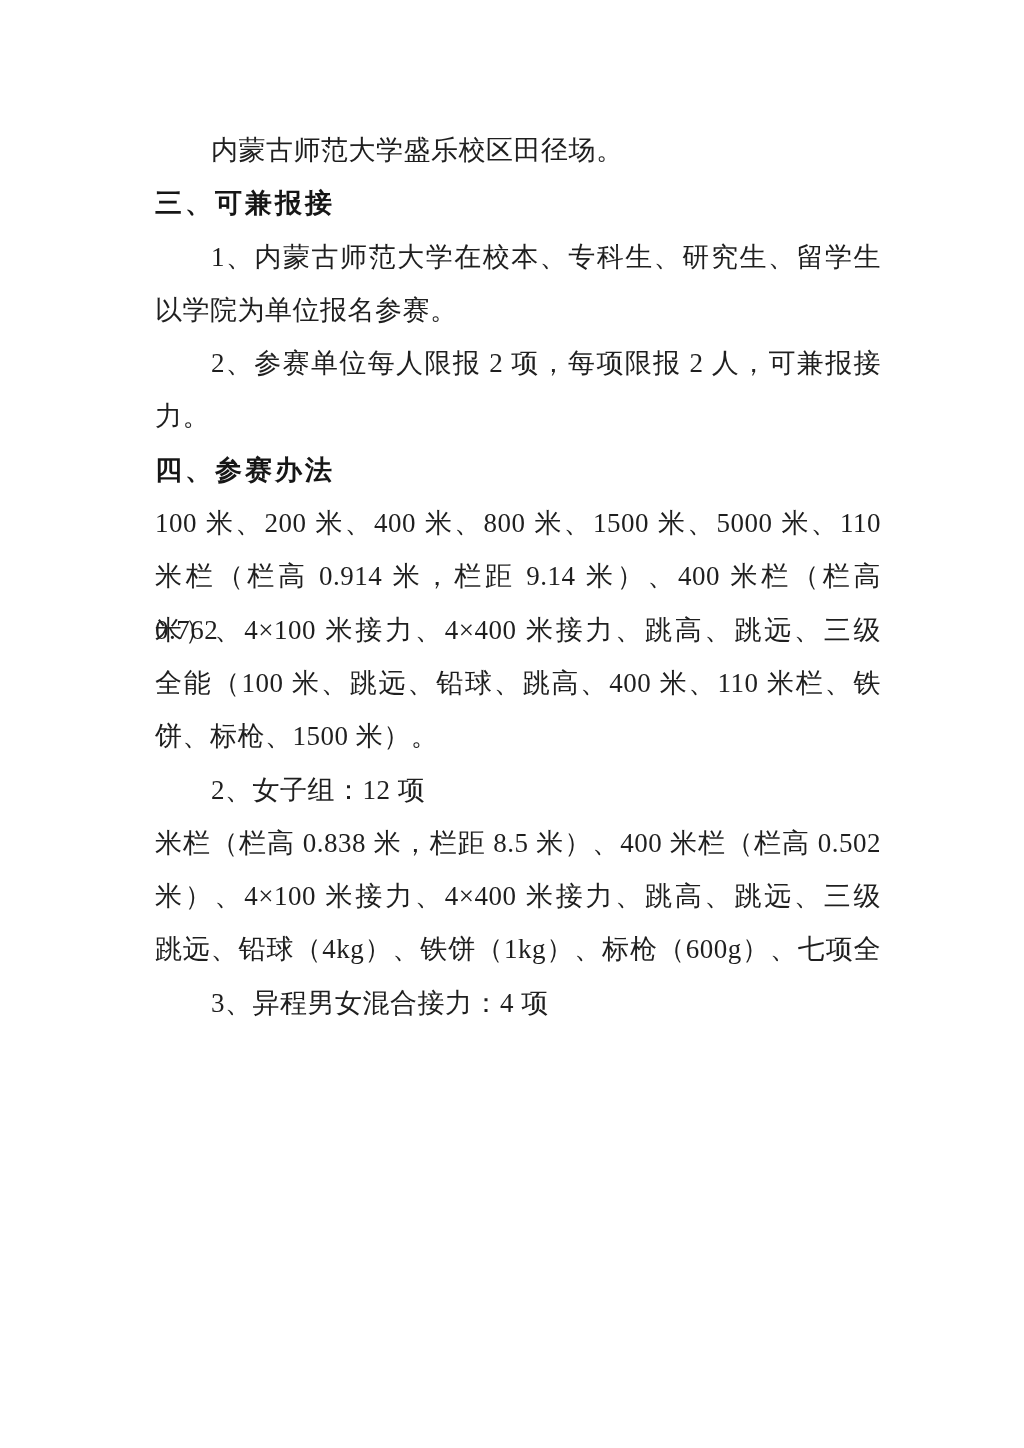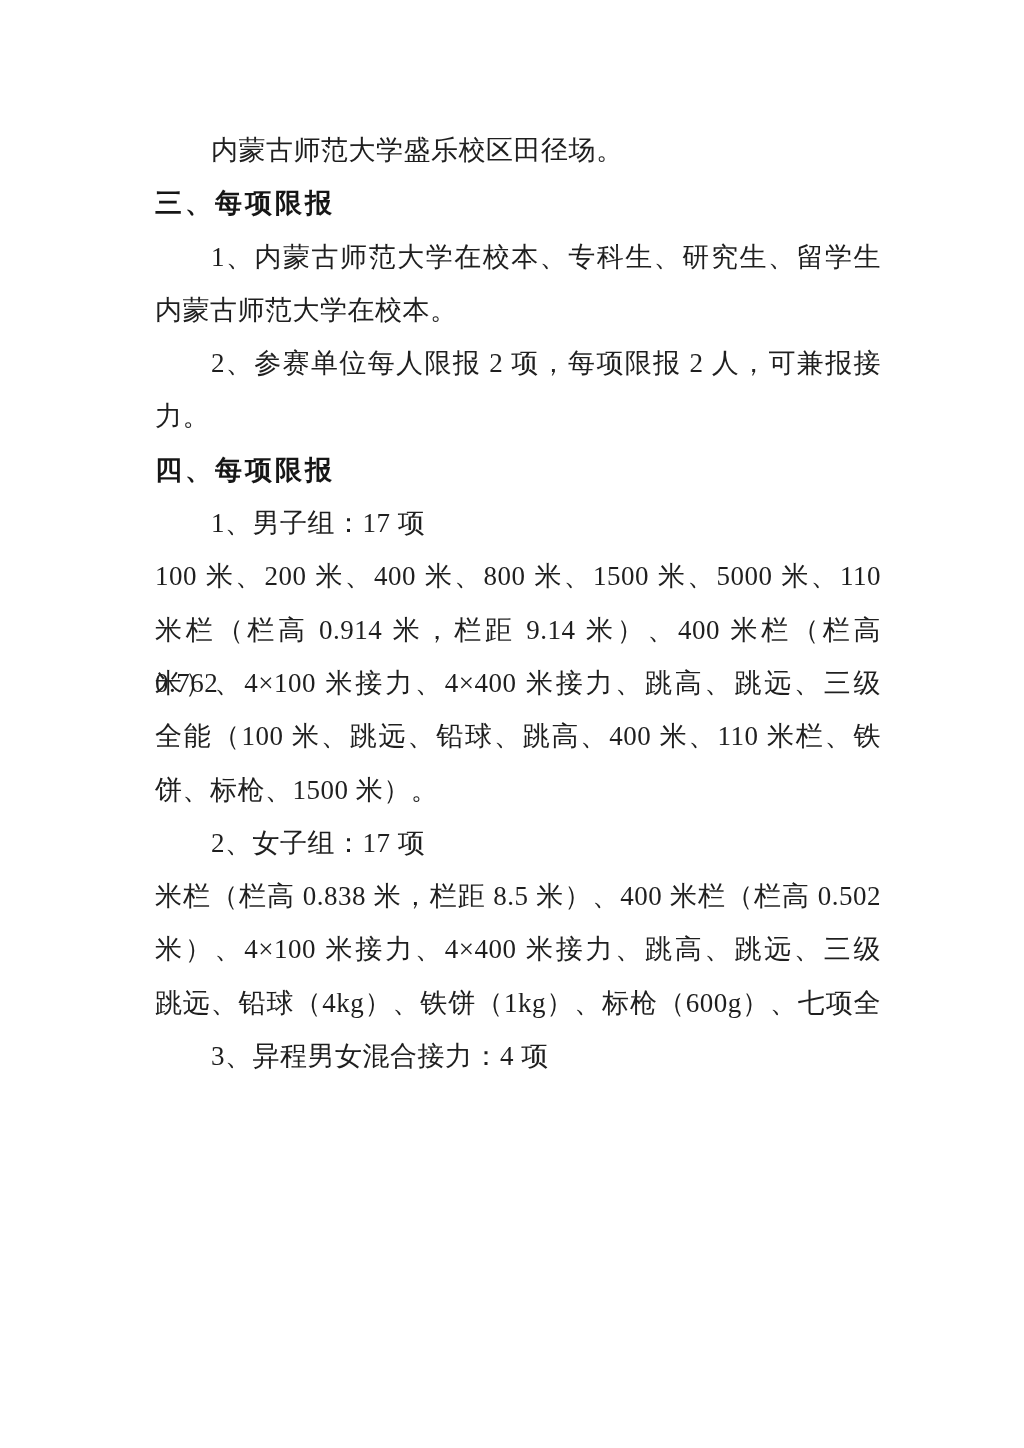--- a/index.html
+++ b/index.html
@@ -43,31 +43,30 @@
     letter-spacing: 3px;
     color: #161616;
   }
 </style>
 </head>
 <body>
 
 <div class="page">
   <div class="doc" id="doc-lines">
       <div class="line indent">内蒙古师范大学盛乐校区田径场。</div>
-      <div class="line heading">三、每项限报</div>
+      <div class="line heading">三、可兼报接</div>
       <div class="line justify indent">1、内蒙古师范大学在校本、专科生、研究生、留学生</div>
-      <div class="line">内蒙古师范大学在校本。</div>
+      <div class="line">以学院为单位报名参赛。</div>
       <div class="line justify indent">2、参赛单位每人限报 2 项，每项限报 2 人，可兼报接</div>
       <div class="line">力。</div>
-      <div class="line heading">四、每项限报</div>
-      <div class="line indent">1、男子组：17 项</div>
+      <div class="line heading">四、参赛办法</div>
       <div class="line justify">100 米、200 米、400 米、800 米、1500 米、5000 米、110</div>
       <div class="line justify">米栏（栏高 0.914 米，栏距 9.14 米）、400 米栏（栏高 0.762</div>
       <div class="line justify">米）、4×100 米接力、4×400 米接力、跳高、跳远、三级</div>
       <div class="line justify">全能（100 米、跳远、铅球、跳高、400 米、110 米栏、铁</div>
       <div class="line">饼、标枪、1500 米）。</div>
-      <div class="line indent">2、女子组：17 项</div>
+      <div class="line indent">2、女子组：12 项</div>
       <div class="line justify">米栏（栏高 0.838 米，栏距 8.5 米）、400 米栏（栏高 0.502</div>
       <div class="line justify">米）、4×100 米接力、4×400 米接力、跳高、跳远、三级</div>
       <div class="line justify">跳远、铅球（4kg）、铁饼（1kg）、标枪（600g）、七项全</div>
       <div class="line indent">3、异程男女混合接力：4 项</div>
     </div>
 </div>
 
 </body></html>

